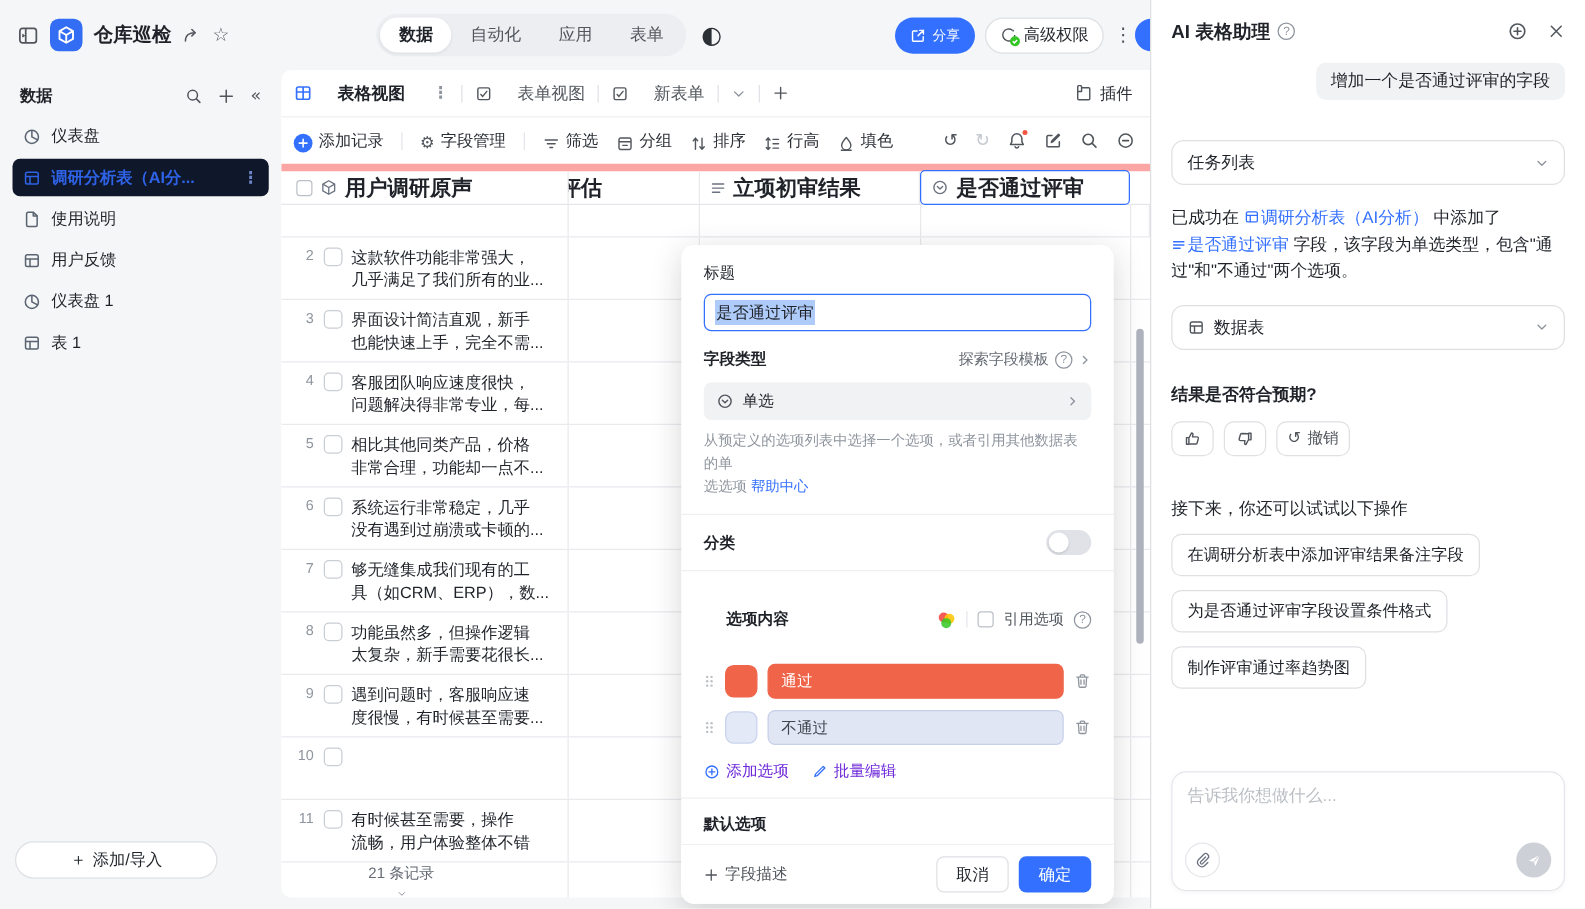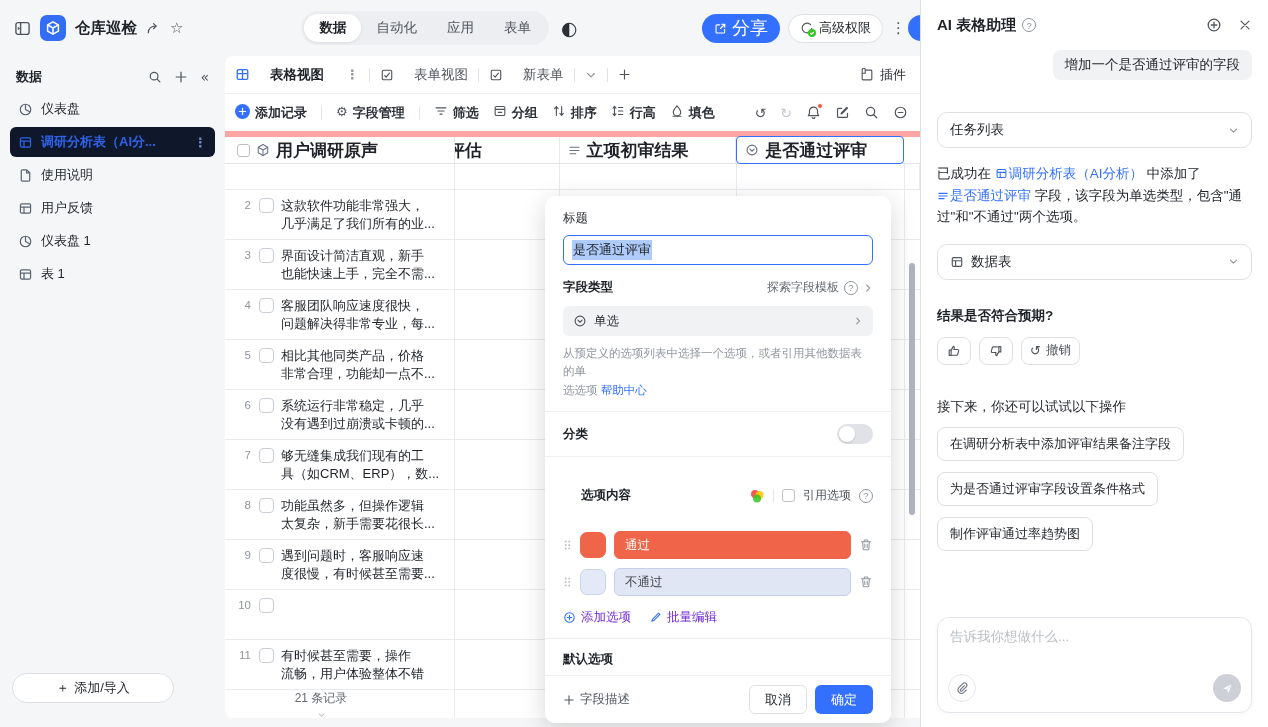--- a/index.html
+++ b/index.html
@@ -13,21 +13,21 @@
   .tb-left{display:flex;align-items:center;gap:9px;}
   .icon-btn{display:inline-flex;align-items:center;justify-content:center;color:#51565D;cursor:pointer;background:none;border:none;}
   .app-logo{width:26px;height:26px;border-radius:7px;background:#336DF4;display:flex;align-items:center;justify-content:center;}
   .app-title{font-size:15.5px;font-weight:bold;color:#1F2329;}
   .glyph{font-family:"DejaVu Sans",sans-serif;}
   .tab-group{display:flex;align-items:center;background:#EDEEF2;border-radius:17px;padding:3px;margin-left:118px;}
   .tab{padding:5px 15px;font-size:13.5px;color:#51565D;border-radius:14px;cursor:pointer;white-space:nowrap;}
   .tab.active{background:#fff;color:#1F2329;font-weight:bold;box-shadow:0 1px 3px rgba(31,35,41,.08);}
   .theme-toggle{margin-left:12px;font-size:19px;color:#2B2F36;}
   .tb-right{display:flex;align-items:center;gap:8px;margin-left:auto;padding-right:4px;}
-  .btn-share{display:flex;align-items:center;gap:5px;height:29px;padding:0 12px;border:none;border-radius:15px;background:#3370FF;color:#fff;font-size:18px;cursor:pointer;}
+  .btn-share{display:flex;align-items:center;gap:5px;height:29px;padding:0 12px;border:none;border-radius:15px;background:#3370FF;color:#fff;font-size:11px;cursor:pointer;}
   .btn-perm{display:flex;align-items:center;gap:5px;height:29px;padding:0 11px;border:1px solid #DEE0E3;border-radius:15px;background:#fff;color:#1F2329;font-size:13px;cursor:pointer;}
   .kebab{font-size:15px;color:#51565D;letter-spacing:0;}
   .clipped-avatar{position:absolute;right:-14px;top:15px;width:26px;height:26px;border-radius:50%;background:#3370FF;}
 
   
   .content{display:flex;height:671px;}
   .sidebar{width:225px;flex:none;padding:4px 10px 0;position:relative;}
   .sb-head{height:34px;display:flex;align-items:center;padding:0 6px;}
   .sb-title{font-size:13px;font-weight:bold;}
   .sb-head-icons{margin-left:auto;display:flex;align-items:center;gap:12px;color:#51565D;}
@@ -42,21 +42,21 @@
   
   .main{flex:1;background:#fff;border-radius:8px 0 0 8px;margin-bottom:9px;position:relative;overflow:hidden;}
   .view-tabs{height:38px;display:flex;align-items:center;padding:0 14px 0 10px;border-bottom:1px solid #EFF0F2;font-size:13.5px;}
   .vt{display:flex;align-items:center;gap:20px;color:#51565D;cursor:pointer;white-space:nowrap;}
   .vt.active{color:#1F2329;font-weight:bold;}
   .vt-sep{width:1px;height:14px;background:#E0E2E6;margin:0 10px;}
   .vt-kebab{color:#8F959E;margin-left:2px;font-size:13px;}
   .plugin-btn{margin-left:auto;display:flex;align-items:center;gap:6px;color:#2B2F36;font-size:13px;cursor:pointer;}
 
   .toolbar{height:37px;display:flex;align-items:center;padding:0 12px 0 10px;font-size:13px;color:#2B2F36;}
-  .tbi{display:flex;align-items:flex-start;gap:5px;cursor:pointer;white-space:nowrap;margin-right:14px;font-weight:bold;}
+  .tbi{display:flex;align-items:flex-end;gap:5px;cursor:pointer;white-space:nowrap;margin-right:14px;}
   .tb-sep{width:1px;height:14px;background:#E5E6EB;margin-right:14px;}
   .tool-icons{margin-left:auto;display:flex;align-items:center;gap:14px;color:#51565D;}
   .tool-icons .disabled{color:#C4C8D0;}
   .bell-wrap{position:relative;display:inline-flex;}
   .bell-dot{position:absolute;right:-2px;top:-2px;width:6px;height:6px;border-radius:50%;background:#F25643;border:1px solid #fff;}
 
   
   .table{position:absolute;left:0;top:75px;right:0;bottom:0;}
   .thead{display:flex;height:33px;border-top:6px solid #fca5a5;border-bottom:1px solid #E4E6EA;font-size:17px;font-weight:600;color:#1F2329;align-items:stretch;}
   .hc{display:flex;align-items:center;gap:6px;border-right:1px solid #E9EAEE;padding:0 8px;overflow:hidden;}

